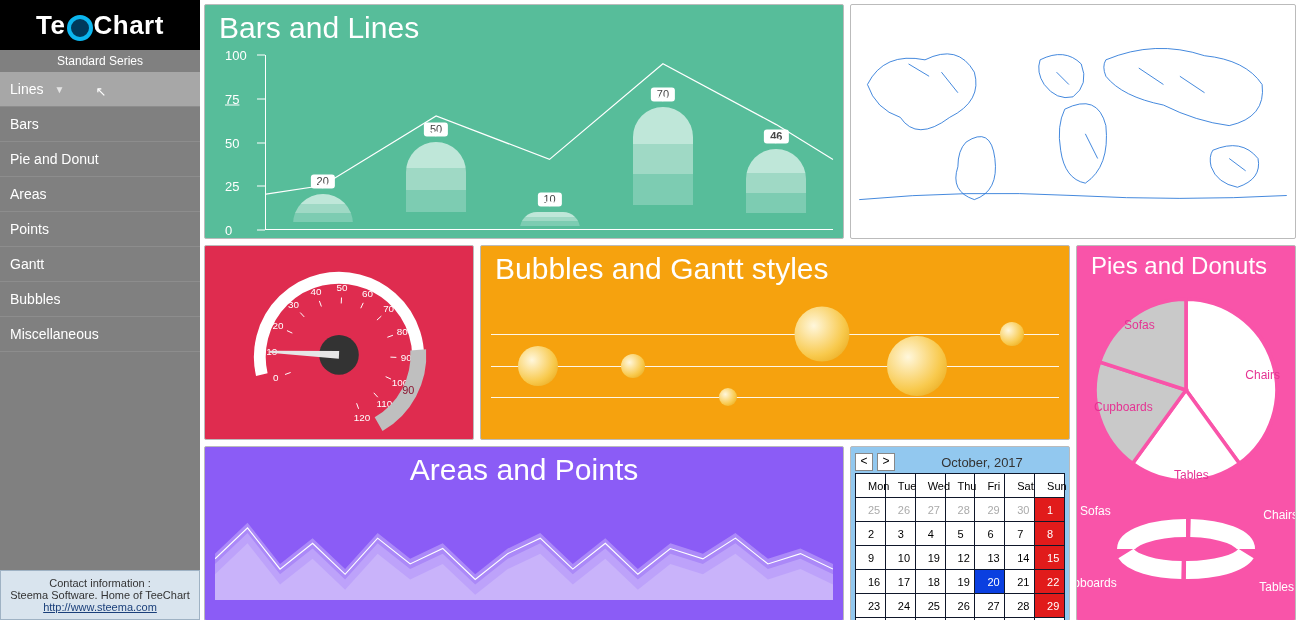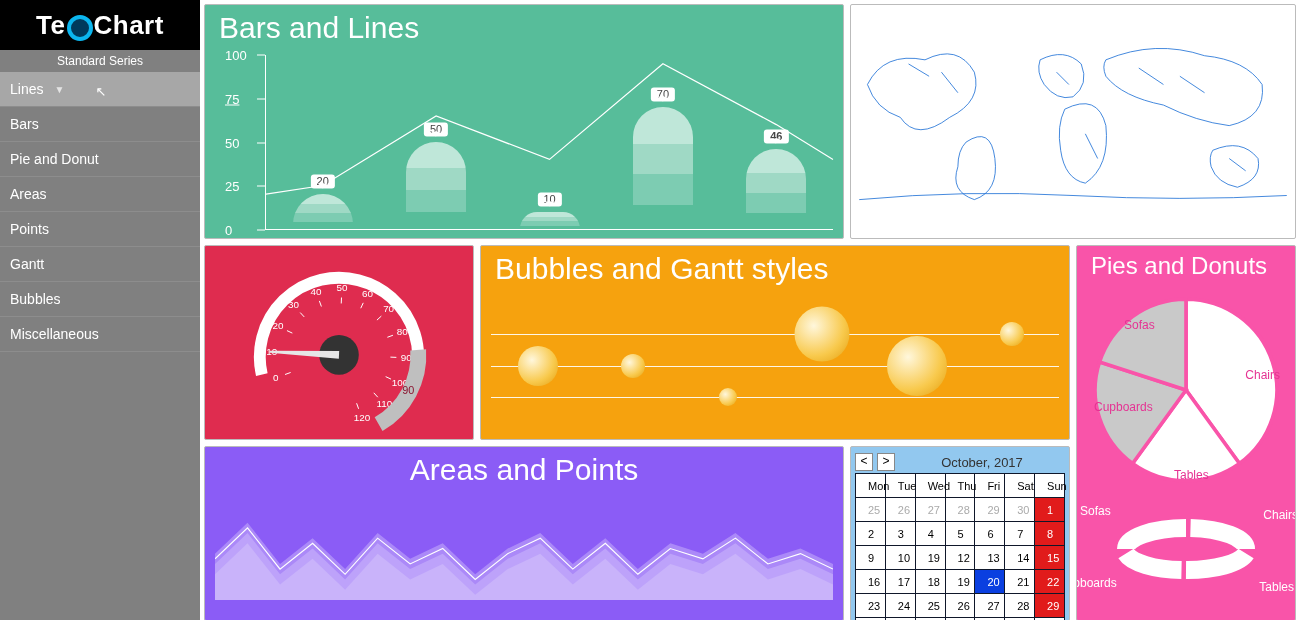--- a/index.html
+++ b/index.html
@@ -101,20 +101,25 @@
         <div class="sb-item">
           <span>Gantt</span>
         </div>
         <div class="sb-item">
           <span>Bubbles</span>
         </div>
         <div class="sb-item">
           <span>Miscellaneous</span>
         </div>
       </div>
+    <div class="sb-foot">
+      <div>Contact information :</div>
+      <div>Steema Software. Home of TeeChart</div>
+      <a href="#">http://www.steema.com</a>
+    </div>
   </div>
 
   <div class="main">
 
     <div class="tile bars">
       <h2>Bars and Lines</h2>
       <div class="bars-canvas">
         <div class="yaxis" id="yaxis">
             <div class="ytick" style="bottom: 0%;">0</div>
             <div class="ytick" style="bottom: 25%;">25</div>

